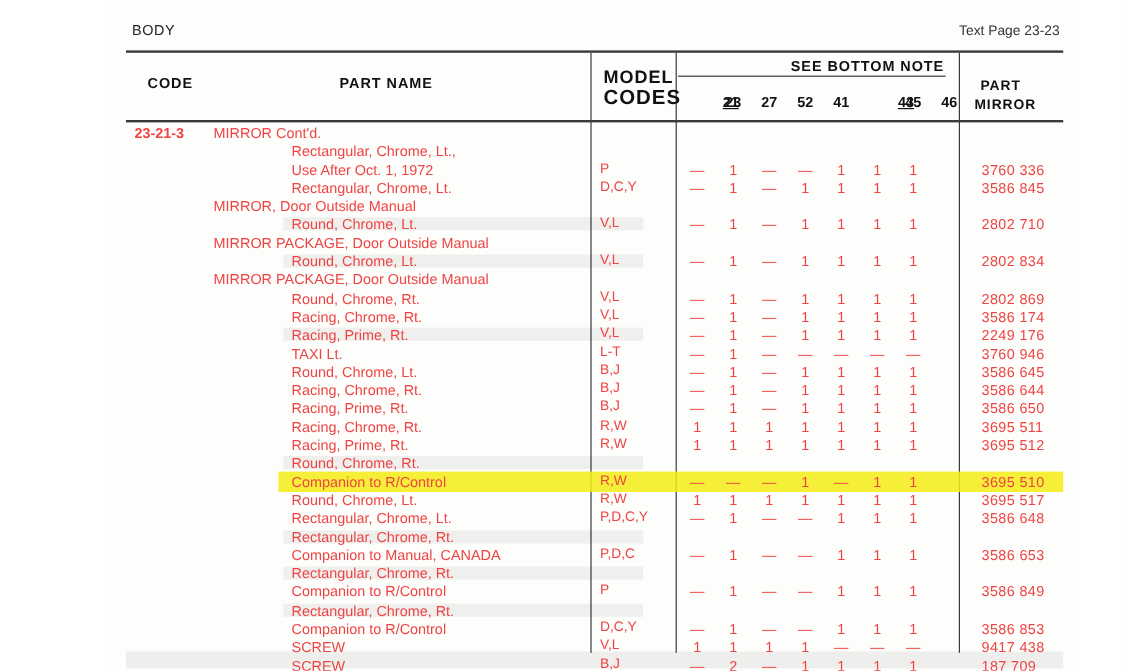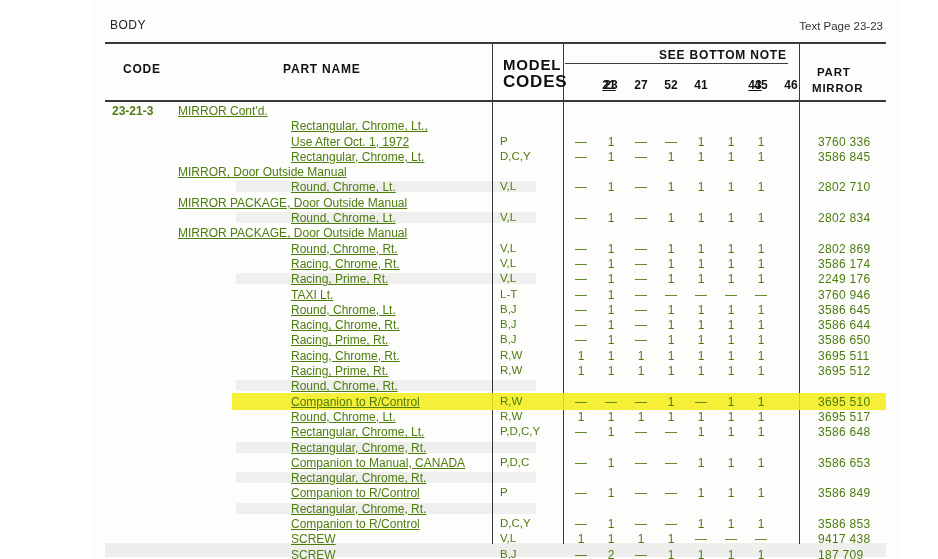--- a/index.html
+++ b/index.html
@@ -99,21 +99,21 @@
   .rows {
     position: absolute;
     left: 0;
     top: 104px;
     width: 938px;
   }
   .row {
     position: relative;
     height: 15.3px;
     font-size: 12px;
-    color: #4d7c0f;
+    color: #ef4444;
   }
   .row.highlight::before {
     content: "";
     position: absolute;
     left: 232px;
     right: 52px;
     top: -2px;
     height: 17px;
     background: #f5ec15;
     opacity: 0.85;
@@ -128,22 +128,22 @@
     height: 11px;
     background: rgba(0,0,0,0.055);
     z-index: 0;
   }
   .cell {
     position: absolute;
     z-index: 1;
     white-space: nowrap;
   }
   .c-code { left: 112px; font-weight: bold; font-size: 12px; }
-  .c-name { left: 178px; text-decoration: underline; }
-  .c-name.ind { left: 243px; margin-left: 48px; }
+  .c-name { left: 178px; }
+  .c-name.ind { left: 243px; }
   .c-model { left: 500px; font-size: 11.5px; }
   .c-part { left: 818px; font-size: 12px; letter-spacing: 0.3px; }
   .c-note {
     width: 22px;
     text-align: center;
     font-size: 12px;
   }
 
   
   .band-bottom {

